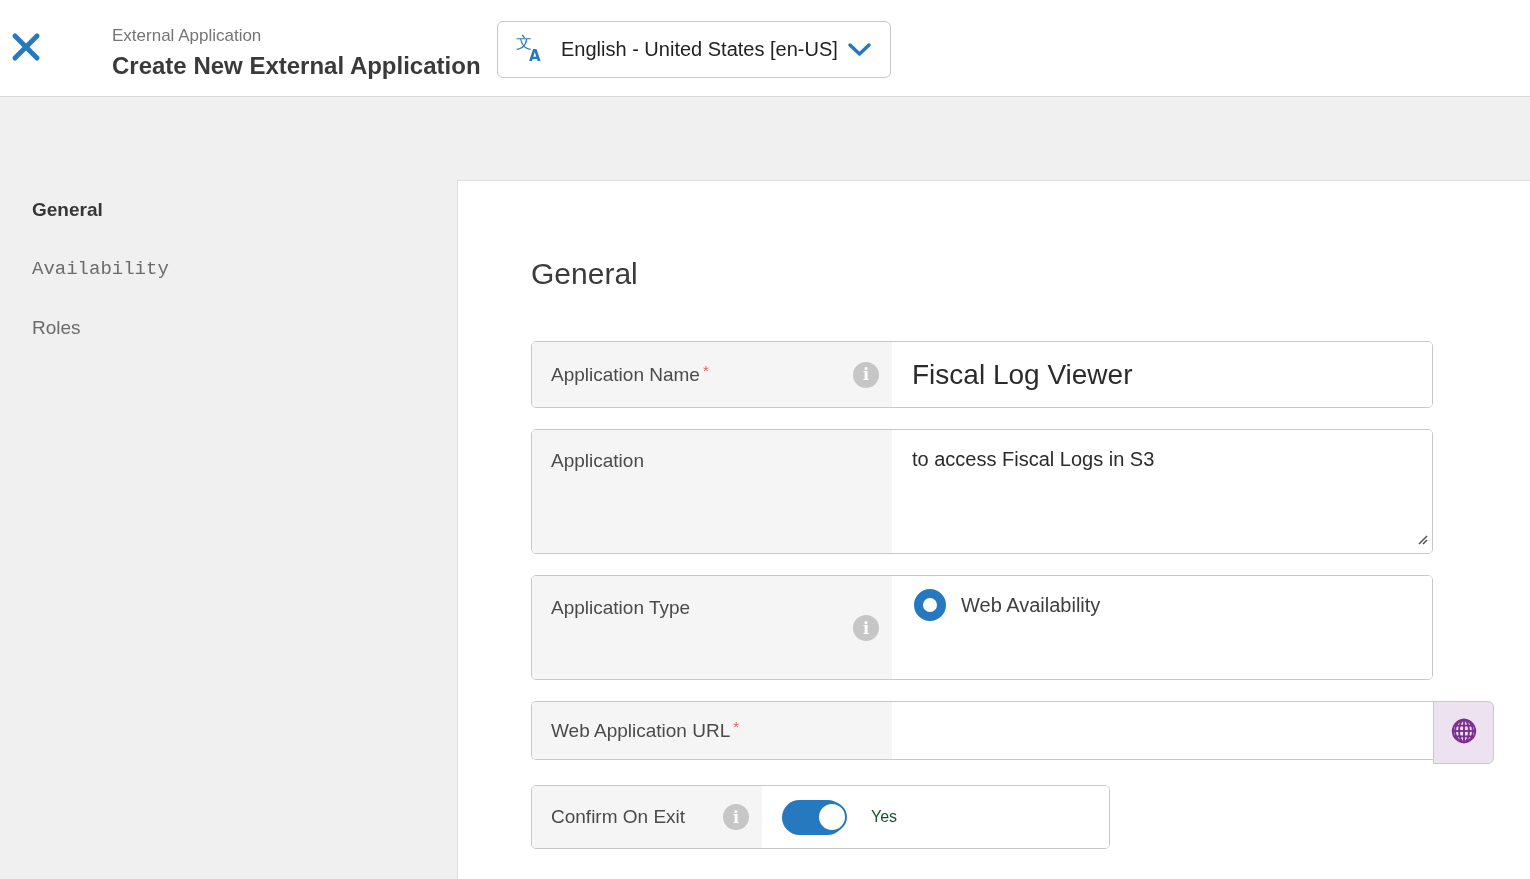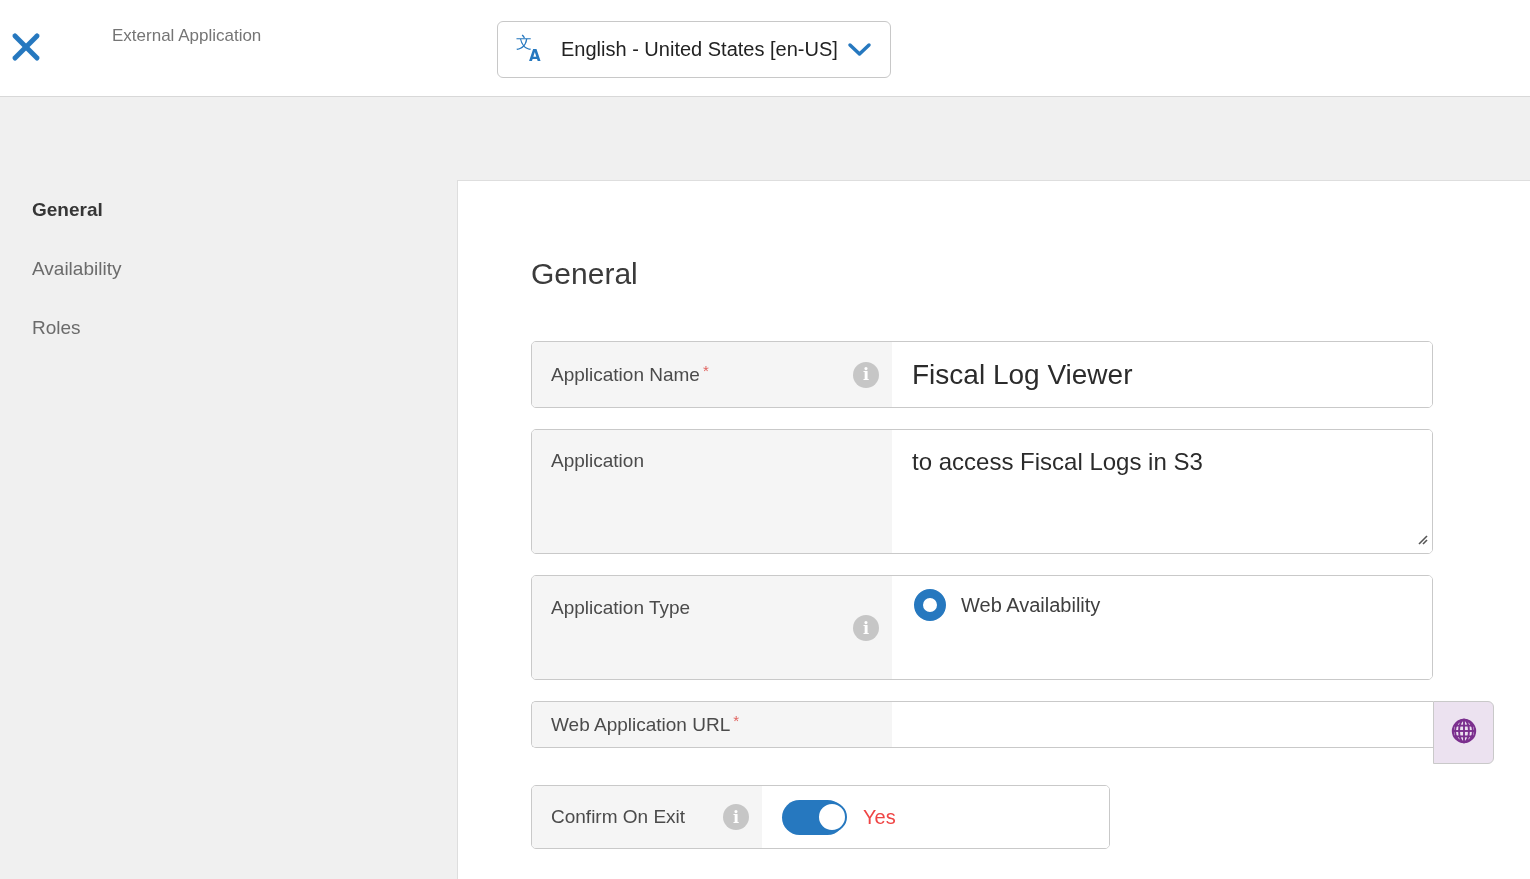--- a/index.html
+++ b/index.html
@@ -69,85 +69,86 @@
   .valuecell { flex: 1; display: flex; align-items: center; background: #fff; }
   .text-input {
     width: 100%; height: 100%; border: none; outline: none;
     font-family: inherit; font-size: 28px; color: #2b2b2b; padding: 0 20px; background: transparent;
   }
   .row-name .fieldbox { height: 67px; }
   .row-desc .fieldbox { height: 125px; }
   .row-desc .labelcell { padding-top: 20px; }
   .desc-textarea {
     width: 100%; height: 100%; border: none; outline: none; resize: none;
-    font-family: inherit; font-size: 24px; color: #2b2b2b; padding: 18px 20px; background: transparent;
+    font-family: inherit; font-size: 20px; color: #2b2b2b; padding: 18px 20px; background: transparent;
   }
   .resize-handle { position: absolute; right: 5px; bottom: 5px; pointer-events: none; }
 
   .row-type .fieldbox { height: 105px; }
   .row-type .labelcell { padding-top: 21px; }
   .radio-group { display: flex; flex-direction: column; gap: 14px; padding: 13px 0 0 22px; }
   .radio-option { display: flex; align-items: center; cursor: pointer; }
   .radio-circle { width: 32px; height: 32px; border-radius: 50%; flex: 0 0 32px; }
   .radio-circle.selected { background: #ffffff; border: 9px solid #2678bf; }
   .radio-circle.unselected { background: #b9b9b9; border: none; }
   .radio-label { font-size: 20px; color: #3f3f3f; margin-left: 15px; }
 
-  .row-url .fieldbox { height: 47px; border-radius: 5px 0 0 5px; border-right: none; }
+  .row-url .fieldbox { height: 59px; border-radius: 5px 0 0 5px; border-right: none; }
   .globe-btn {
     width: 61px; height: 63px; flex: 0 0 61px;
     background: #ece2f0; border: 1px solid #c9c9c9; border-radius: 0 6px 6px 0;
     display: flex; align-items: center; justify-content: center; cursor: pointer; padding: 0;
   }
 
   .row-confirm .fieldbox { width: 579px; height: 64px; }
   .row-confirm .labelcell { width: 230px; flex: 0 0 230px; gap: 28px; }
   .toggle {
     position: relative; width: 63px; height: 35px; border-radius: 18px;
     background: #2678bf; margin-left: 20px; flex: 0 0 63px; cursor: pointer;
   }
   .toggle-knob {
     position: absolute; right: -2px; top: 2px; width: 30px; height: 30px;
     border-radius: 50%; background: #ffffff; border: 2px solid #2678bf;
   }
-  .toggle-state { font-size: 20px; color: #ef4444; margin-left: 18px; }
+  .toggle-state { font-size: 16px; color: #14532d; margin-left: 26px; }
 </style>
 </head>
 <body>
 
 <div class="header">
   <button class="close-btn">
     <span>
       <svg width="34" height="34" viewBox="0 0 34 34">
         <line x1="6" y1="6" x2="28" y2="28" stroke="#2678bf" stroke-width="5" stroke-linecap="round"></line>
         <line x1="28" y1="6" x2="6" y2="28" stroke="#2678bf" stroke-width="5" stroke-linecap="round"></line>
       </svg>
     </span>
   </button>
   <div class="title-block">
     <div class="subtitle">External Application</div>
+    <div class="page-title">Create New External Application</div>
   </div>
   <button class="lang-btn">
     <span>
       <svg width="30" height="30" viewBox="0 0 30 30">
         <text x="0" y="15" font-family="DejaVu Sans, sans-serif" font-size="16" fill="#2678bf">文</text>
         <text x="13" y="28" font-family="DejaVu Sans, sans-serif" font-size="15" font-weight="bold" fill="#2678bf">A</text>
       </svg>
     </span>
     <span class="lang-label">English - United States [en-US]</span>
     <span class="lang-chevron">
       <svg width="25" height="15" viewBox="0 0 25 15">
         <polyline points="3,3 12.5,12 22,3" fill="none" stroke="#2678bf" stroke-width="3.5" stroke-linecap="round" stroke-linejoin="round"></polyline>
       </svg>
     </span>
   </button>
 </div>
 
 <div class="sidebar-item active" style="top:198px;">General</div>
-<div class="sidebar-item" style="top:257px;">Availability</div>
+<div class="sidebar-item" style="top:257px;font-family:Liberation Mono, monospace;">Availability</div>
 <div class="sidebar-item" style="top:316px;">Roles</div>
 
 <div class="panel">
   <div class="panel-heading">General</div>
 
   <div class="form">
 
     <div class="row row-name">
       <div class="fieldbox">
         <div class="labelcell">

